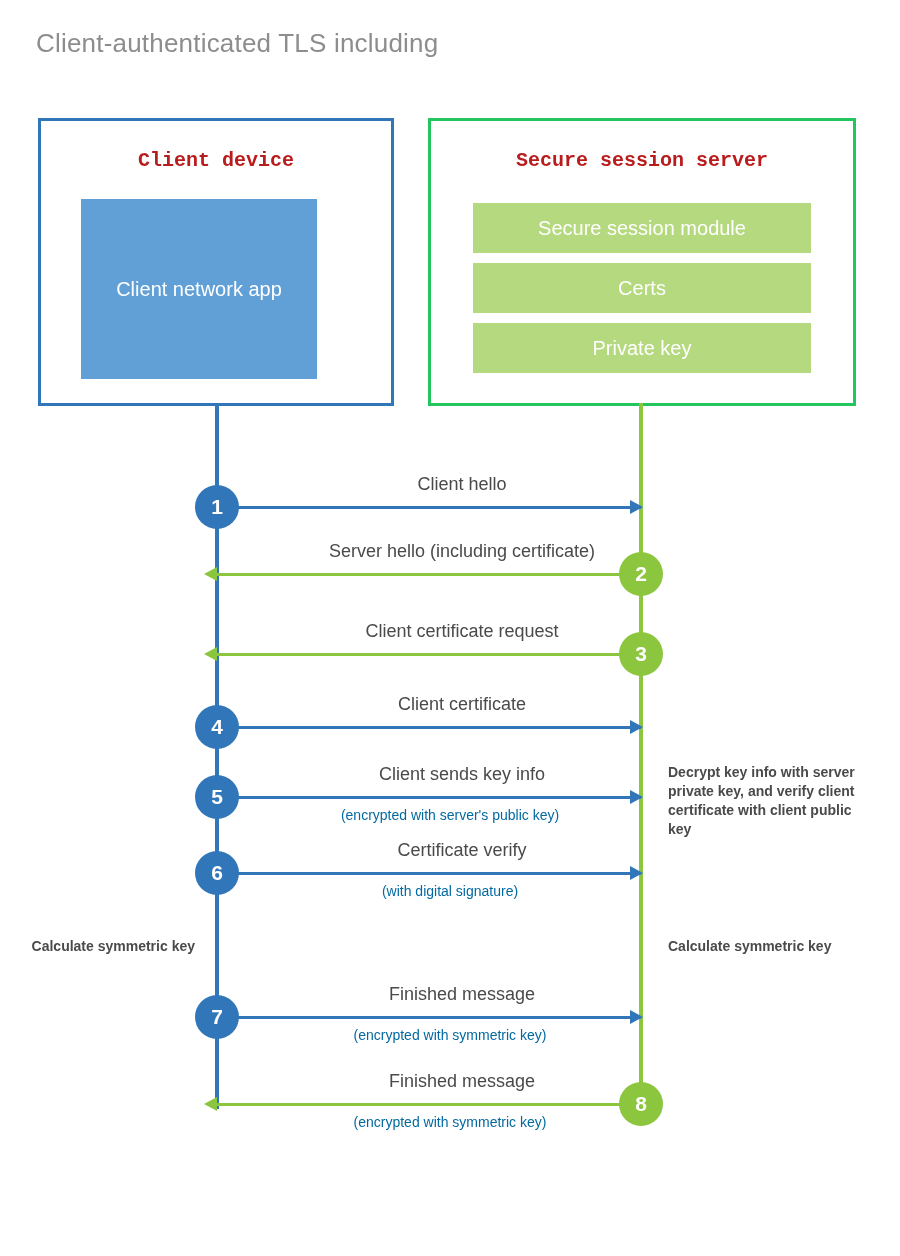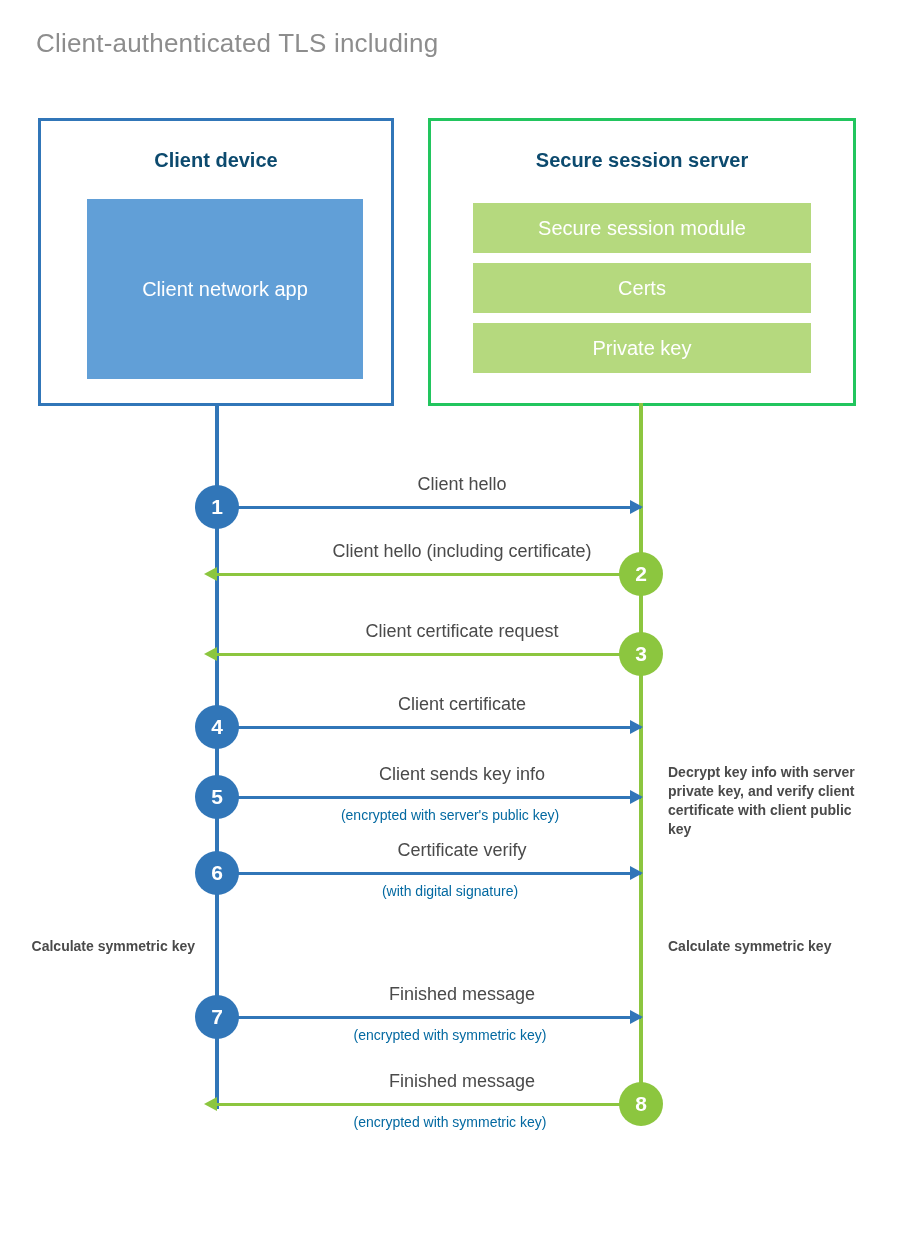--- a/index.html
+++ b/index.html
@@ -53,40 +53,40 @@
     border: 3px solid #22c55e;
   }
   .party-title {
     position: absolute;
     left: 0;
     right: 0;
     top: 28px;
     text-align: center;
     font-size: 20px;
     font-weight: bold;
-    color: #0c4a6e;
+    color: #b91c1c;
+    font-family: Liberation Mono, monospace;
   }
 
   .client-app-box {
     position: absolute;
     left: 40px;
     top: 78px;
-    width: 276px;
+    width: 236px;
     height: 180px;
     background: #619fd7;
     display: flex;
     align-items: center;
     justify-content: center;
     text-align: center;
     color: #ffffff;
     font-size: 20px;
     line-height: 1.35;
     padding: 0 10px;
     box-sizing: border-box;
-    margin-left: 6px;
   }
 
   .server-bar {
     position: absolute;
     left: 42px;
     width: 338px;
     height: 50px;
     background: #b5d97e;
     display: flex;
     align-items: center;
@@ -237,21 +237,21 @@
   <div id="messages-layer">
       <div class="msg to-server" style="top: 507px;">
         <div class="msg-line"></div>
         <div class="msg-arrow"></div>
         <div class="msg-label">Client hello</div>
       </div>
       <div class="step-badge on-client" style="top: 485px;">1</div>
       <div class="msg to-client" style="top: 574px;">
         <div class="msg-line"></div>
         <div class="msg-arrow"></div>
-        <div class="msg-label">Client hello (including certificate)</div>
+        <div class="msg-label">Server hello (including certificate)</div>
       </div>
       <div class="step-badge on-server" style="top: 552px;">2</div>
       <div class="msg to-client" style="top: 654px;">
         <div class="msg-line"></div>
         <div class="msg-arrow"></div>
         <div class="msg-label">Client certificate request</div>
       </div>
       <div class="step-badge on-server" style="top: 632px;">3</div>
       <div class="msg to-server" style="top: 727px;">
         <div class="msg-line"></div>

